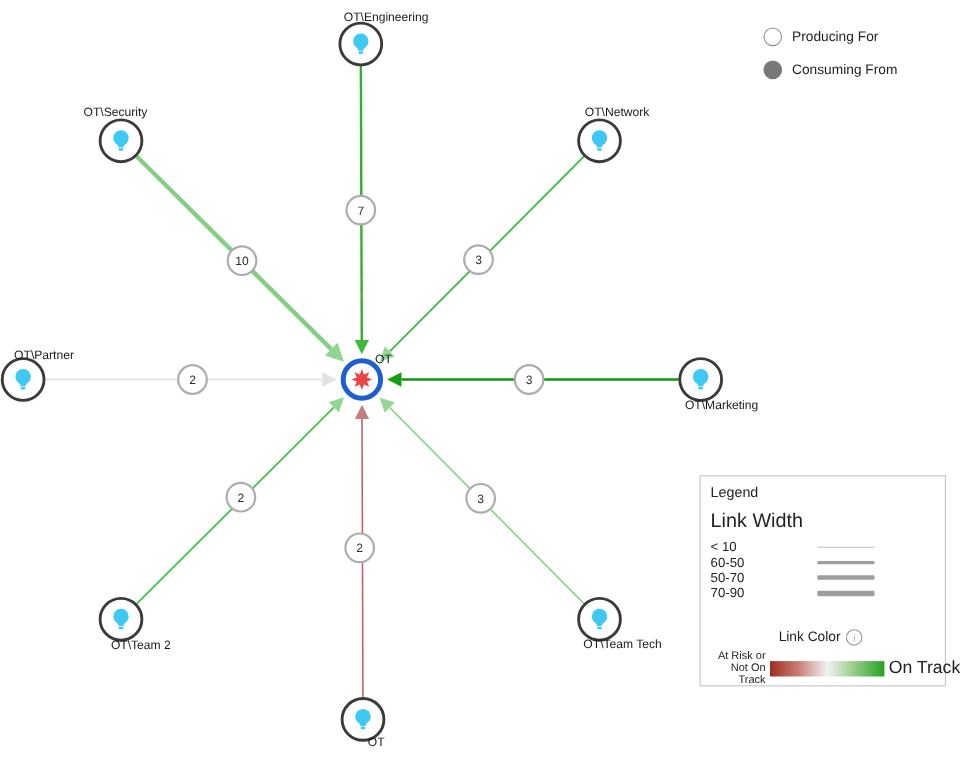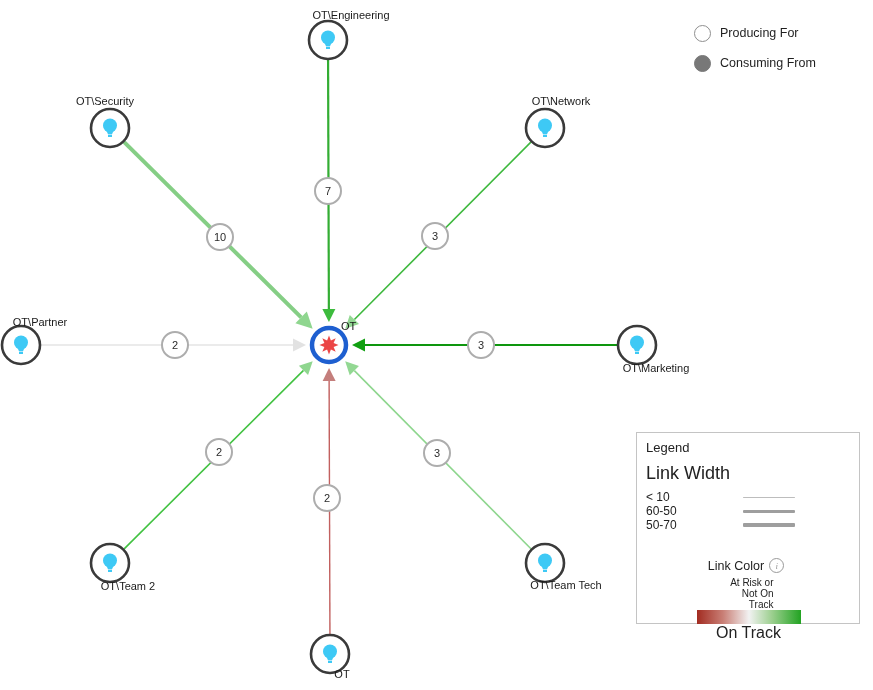--- a/index.html
+++ b/index.html
@@ -26,26 +26,26 @@
             padding:7px 8px 6px 9px; }
   .legend-title { font-size:13px; color:#222222; }
   .lw-title { font-size:18px; color:#222222; margin-top:8px;
               width:190px; }
   #width-rows { margin-top:6px; }
   .lw-row { display:flex; align-items:center; height:14px; }
   .lw-label { width:88px; font-size:12px; color:#222222; flex:0 0 auto; }
   .lw-line  { width:52px; margin-left:9px; flex:0 0 auto; border-radius:1px; }
 
   .lc-title-row { text-align:center; font-size:12.5px; color:#222222; margin-top:26px;
-                  width:200px; display:flex; justify-content:center; align-items:center; }
+                  width:200px; display:flex; justify-content:center; }
   .info-circle { width:13px; height:13px; border:1px solid #9a9a9a; border-radius:50%;
                  display:inline-flex; align-items:center; justify-content:center;
                  font-size:9px; color:#9a9a9a; font-style:italic; margin-left:5px;
                  font-family:"Liberation Serif", serif; cursor:pointer; }
-  .lc-bar-row { display:flex; align-items:center; margin-top:4px;flex-direction:column; }
+  .lc-bar-row { display:flex; align-items:center; margin-top:4px; }
   .lc-left { width:50px; text-align:right; font-size:10px; color:#222222;
              line-height:11px; flex:0 0 auto; }
   .lc-gradient { width:104px; height:14px; margin:0 4px; flex:0 0 auto;
                  background:linear-gradient(90deg,#A22C21 0%,#C97F76 25%,#F2F2F2 50%,#9CCF8F 72%,#22A322 100%); }
   .lc-right { font-size:16px; color:#222222; white-space:nowrap; }
 </style>
 </head>
 <body>
 
 <svg id="graph-svg" width="873" height="690" viewBox="0 0 873 690">
@@ -181,20 +181,24 @@
         <span class="lw-line" style="height: 1px; background: rgb(189, 189, 189);"></span>
       </div>
       <div class="lw-row">
         <span class="lw-label">60-50</span>
         <span class="lw-line" style="height: 3px; background: rgb(158, 158, 158);"></span>
       </div>
       <div class="lw-row">
         <span class="lw-label">50-70</span>
         <span class="lw-line" style="height: 4px; background: rgb(158, 158, 158);"></span>
       </div>
+      <div class="lw-row">
+        <span class="lw-label">70-90</span>
+        <span class="lw-line" style="height: 5px; background: rgb(158, 158, 158);"></span>
+      </div>
     </div>
 
   <div class="lc-title-row">
     <span>Link Color</span>
     <span class="info-circle">i</span>
   </div>
   <div class="lc-bar-row">
     <span class="lc-left">
       <span>At Risk or</span><br>
       <span>Not On Track</span>

